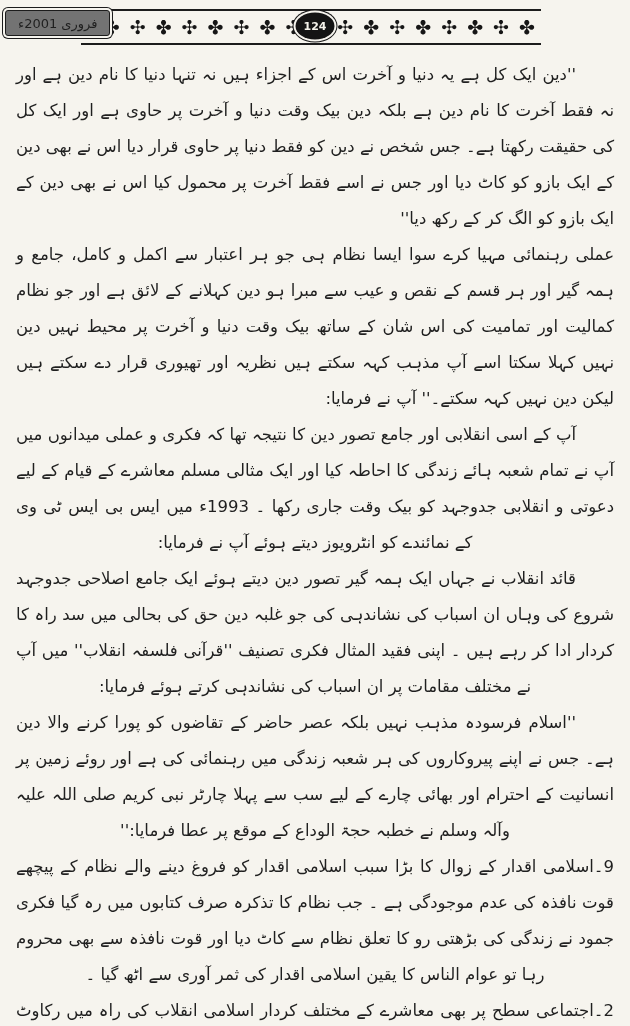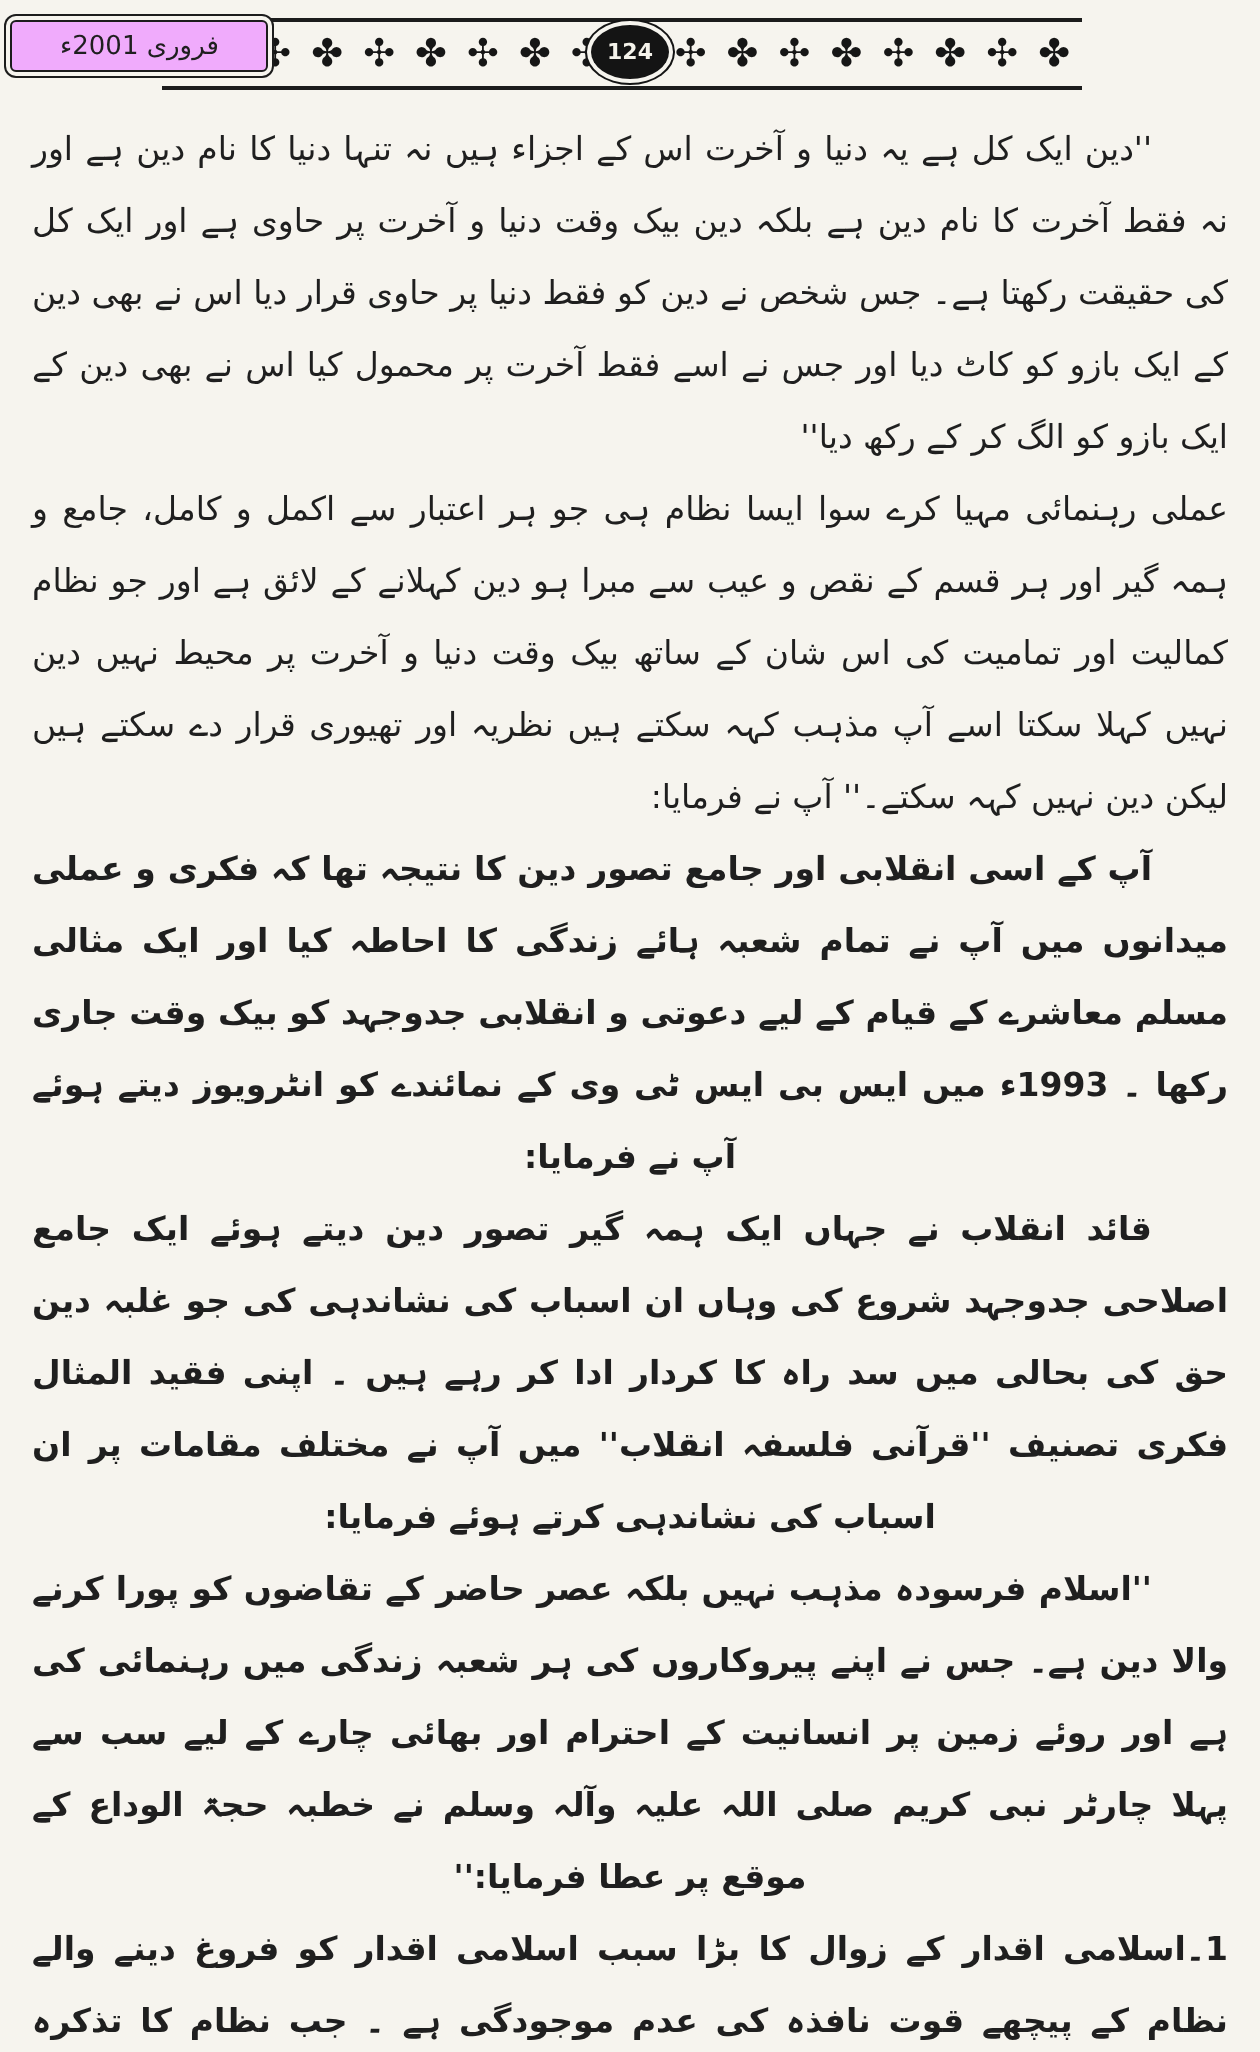--- a/index.html
+++ b/index.html
@@ -48,58 +48,58 @@
     display: flex;
     align-items: center;
     justify-content: center;
     box-shadow: 0 0 0 2px #f6f4ee, 0 0 0 3px #141414;
     z-index: 3;
   }
   .corner-box {
     position: absolute;
     top: 3px;
     height: 24px;
-    background: #f0abfc;
+    background: #737373;
     border: 1.5px solid #1c1c1c;
     box-shadow: 0 0 0 2px #f6f4ee, 0 0 0 3px #1c1c1c;
     border-radius: 3px;
     display: flex;
     align-items: center;
     justify-content: center;
-    padding: 0 24px;
+    padding: 0 12px;
     white-space: nowrap;
     z-index: 2;
   }
   .date-box  { right: auto; left: 2px;  font-size: 13px; }
   .issue-box { right: 2px;  font-size: 11px; }
   
   .article {
     padding: 12px 16px 0 16px;
     font-size: 16.5px;
     line-height: 36px;
     text-align: justify;
   }
   .para { margin: 0; }
   .indent { text-indent: 38px; }
-  .center-last { text-align-last: center; font-weight: bold; }
+  .center-last { text-align-last: center; }
   .quote { }
 </style>
 </head>
 <body>
 
 <header class="page-header">
   <div class="ornament-band">
     <span>✤ ✣ ✤ ✣ ✤ ✣ ✤ ✣ ✤ ✣ ✤ ✣ ✤ ✣ ✤ ✣ ✤ ✣ ✤</span>
   </div>
   <div class="page-number-badge">124</div>
   <div class="corner-box date-box">فروری 2001ء</div>
 </header>
 
 <main class="article">
   <p class="para indent quote">''دین ایک کل ہے یہ دنیا و آخرت اس کے اجزاء ہیں نہ تنہا دنیا کا نام دین ہے اور نہ فقط آخرت کا نام دین ہے بلکہ دین بیک وقت دنیا و آخرت پر حاوی ہے اور ایک کل کی حقیقت رکھتا ہے۔ جس شخص نے دین کو فقط دنیا پر حاوی قرار دیا اس نے بھی دین کے ایک بازو کو کاٹ دیا اور جس نے اسے فقط آخرت پر محمول کیا اس نے بھی دین کے ایک بازو کو الگ کر کے رکھ دیا''</p>
   <p class="para">عملی رہنمائی مہیا کرے سوا ایسا نظام ہی جو ہر اعتبار سے اکمل و کامل، جامع و ہمہ گیر اور ہر قسم کے نقص و عیب سے مبرا ہو دین کہلانے کے لائق ہے اور جو نظام کمالیت اور تمامیت کی اس شان کے ساتھ بیک وقت دنیا و آخرت پر محیط نہیں دین نہیں کہلا سکتا اسے آپ مذہب کہہ سکتے ہیں نظریہ اور تھیوری قرار دے سکتے ہیں لیکن دین نہیں کہہ سکتے۔'' آپ نے فرمایا:</p>
   <p class="para indent center-last">آپ کے اسی انقلابی اور جامع تصور دین کا نتیجہ تھا کہ فکری و عملی میدانوں میں آپ نے تمام شعبہ ہائے زندگی کا احاطہ کیا اور ایک مثالی مسلم معاشرے کے قیام کے لیے دعوتی و انقلابی جدوجہد کو بیک وقت جاری رکھا ۔ 1993ء میں ایس بی ایس ٹی وی کے نمائندے کو انٹرویوز دیتے ہوئے آپ نے فرمایا:</p>
   <p class="para indent center-last">قائد انقلاب نے جہاں ایک ہمہ گیر تصور دین دیتے ہوئے ایک جامع اصلاحی جدوجہد شروع کی وہاں ان اسباب کی نشاندہی کی جو غلبہ دین حق کی بحالی میں سد راہ کا کردار ادا کر رہے ہیں ۔ اپنی فقید المثال فکری تصنیف ''قرآنی فلسفہ انقلاب'' میں آپ نے مختلف مقامات پر ان اسباب کی نشاندہی کرتے ہوئے فرمایا:</p>
   <p class="para indent quote center-last">''اسلام فرسودہ مذہب نہیں بلکہ عصر حاضر کے تقاضوں کو پورا کرنے والا دین ہے۔ جس نے اپنے پیروکاروں کی ہر شعبہ زندگی میں رہنمائی کی ہے اور روئے زمین پر انسانیت کے احترام اور بھائی چارے کے لیے سب سے پہلا چارٹر نبی کریم صلی اللہ علیہ وآلہ وسلم نے خطبہ حجۃ الوداع کے موقع پر عطا فرمایا:''</p>
-  <p class="para center-last">1۔اسلامی اقدار کے زوال کا بڑا سبب اسلامی اقدار کو فروغ دینے والے نظام کے پیچھے قوت نافذہ کی عدم موجودگی ہے ۔ جب نظام کا تذکرہ صرف کتابوں میں رہ گیا فکری جمود نے زندگی کی بڑھتی رو کا تعلق نظام سے کاٹ دیا اور قوت نافذہ سے بھی محروم رہا تو عوام الناس کا یقین اسلامی اقدار کی ثمر آوری سے اٹھ گیا ۔</p>
+  <p class="para center-last">9۔اسلامی اقدار کے زوال کا بڑا سبب اسلامی اقدار کو فروغ دینے والے نظام کے پیچھے قوت نافذہ کی عدم موجودگی ہے ۔ جب نظام کا تذکرہ صرف کتابوں میں رہ گیا فکری جمود نے زندگی کی بڑھتی رو کا تعلق نظام سے کاٹ دیا اور قوت نافذہ سے بھی محروم رہا تو عوام الناس کا یقین اسلامی اقدار کی ثمر آوری سے اٹھ گیا ۔</p>
   <p class="para center-last">2۔اجتماعی سطح پر بھی معاشرے کے مختلف کردار اسلامی انقلاب کی راہ میں رکاوٹ بنے رہے ان میں مقتدر طبقات بھی شامل ہیں جنہیں قرآن حکیم فرعون ہامان اور قارون کے بلیغ استعاروں سے بیان کرتا ہے ۔ یہ طبقے بھی اپنے مخصوص مفادات کے لیے اسلام کی اساسی اقدار کی طرف رجوع کرنے کی بجائے غیر اسلامی اور سامراجی قوتوں کے آلہ کار بنے اپنے کو ترجیح دیتے رہے جن کی پشت پناہی سے انہیں فروغ اور اسلامی اقدار کو پسماندگی ملی ۔</p>
 
 </main>
 
 </body></html>

